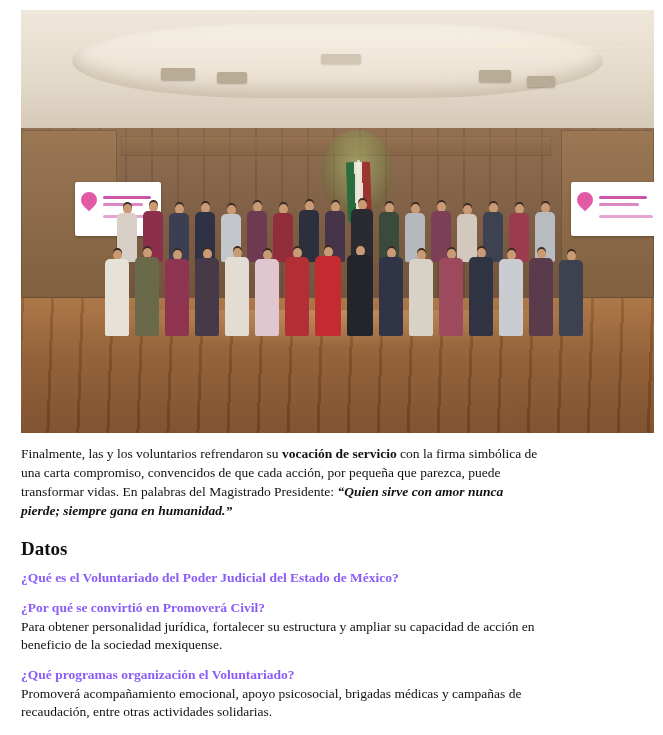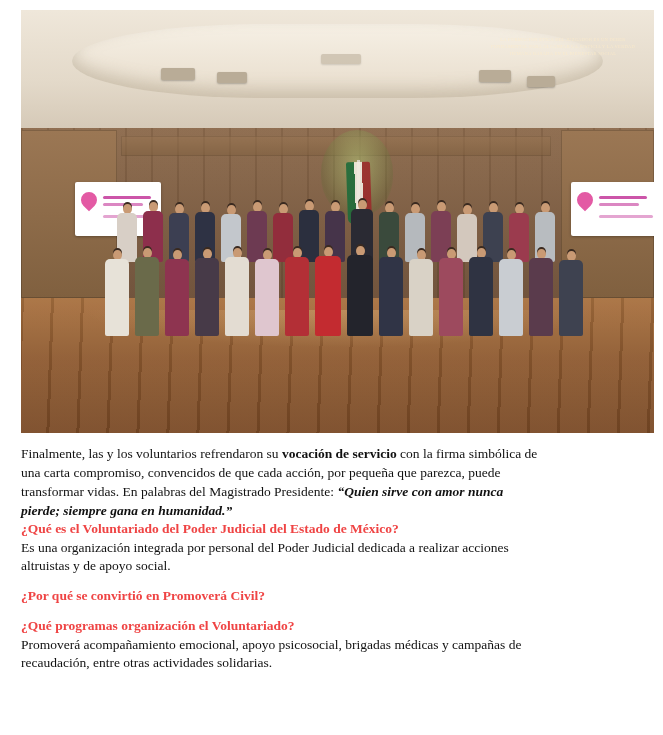--- a/index.html
+++ b/index.html
@@ -171,21 +171,21 @@
     font-size: 19px;
     font-weight: bold;
     margin: 18px 0 9px 0;
     color: #111111;
   }
   .faq { margin: 0; }
   .faq-item { margin: 0 0 12px 0; }
   .faq-q {
     font-size: 13.5px;
     font-weight: bold;
-    color: #ef4444;
+    color: #8b5cf6;
     margin: 0 0 1px 0;
     line-height: 18px;
   }
   .faq-a {
     font-size: 13.5px;
     line-height: 18px;
     color: #111111;
     margin: 0;
   }
 </style>
@@ -366,28 +366,29 @@
           <div class="person" style="left:538px; top:63px; width:24px; height:85px;">
               <div class="head"></div>
               <div class="body" style="background:#3e4250;"></div>
             </div>
         </div>
       </div>
     </div>
 
     <p class="body-text"><span>Finalmente, las y los voluntarios refrendaron su </span><b>vocación de servicio</b><span> con la firma simbólica de una carta compromiso, convencidos de que cada acción, por pequeña que parezca, puede transformar vidas. En palabras del Magistrado Presidente: </span><span class="quote">“Quien sirve con amor nunca pierde; siempre gana en humanidad.”</span></p>
 
+    <h2 class="section-title">Datos</h2>
 
     <div class="faq">
       <div class="faq-item">
         <p class="faq-q">¿Qué es el Voluntariado del Poder Judicial del Estado de México?</p>
-        <p class="faq-a">Es una organización integrada por personal del Poder Judicial dedicada a realizar acciones altruistas y de apoyo social.</p>
       </div>
       <div class="faq-item">
         <p class="faq-q">¿Por qué se convirtió en Promoverá Civil?</p>
+        <p class="faq-a">Para obtener personalidad jurídica, fortalecer su estructura y ampliar su capacidad de acción en beneficio de la sociedad mexiquense.</p>
       </div>
       <div class="faq-item">
         <p class="faq-q">¿Qué programas organización el Voluntariado?</p>
         <p class="faq-a">Promoverá acompañamiento emocional, apoyo psicosocial, brigadas médicas y campañas de recaudación, entre otras actividades solidarias.</p>
       </div>
     </div>
 
   </div>
 </div>
 

